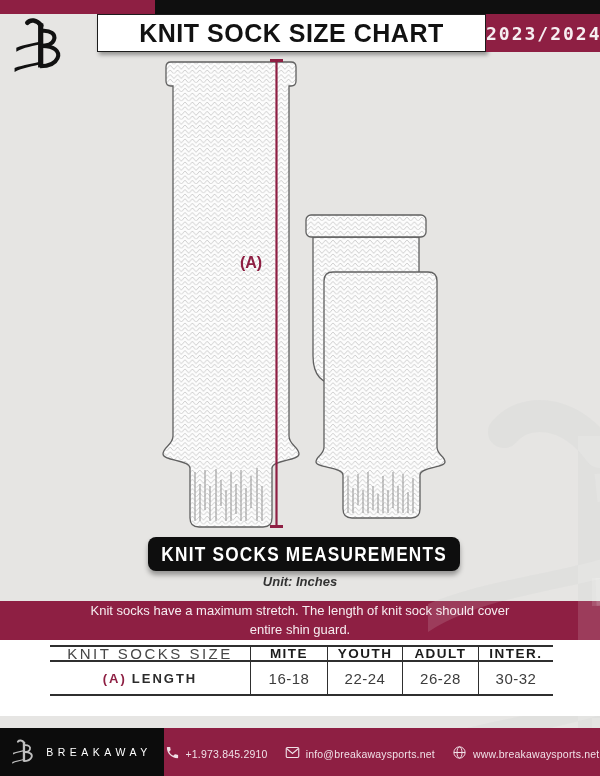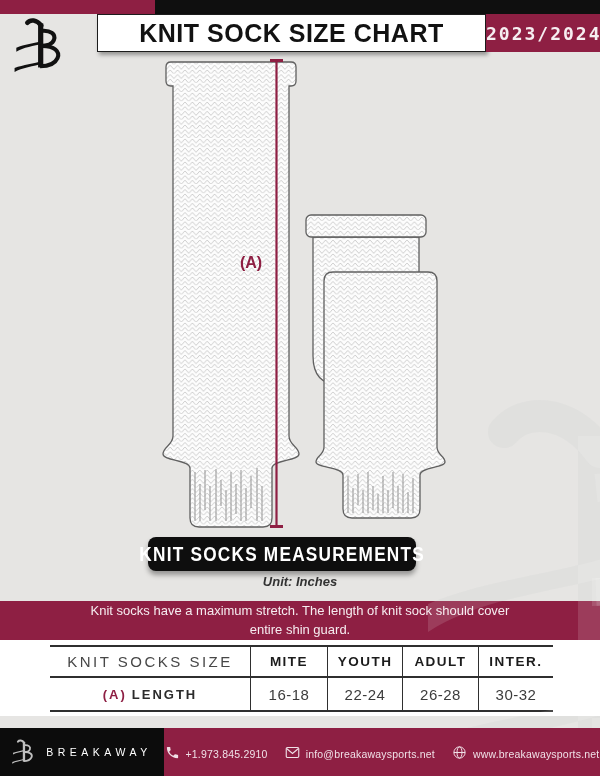--- a/index.html
+++ b/index.html
@@ -25,40 +25,40 @@
              overflow:hidden;pointer-events:none;}
   .wm-base-wrap{z-index:1;} .wm-glow-wrap{z-index:8;}
   .wm-base{position:absolute;left:412px;top:392px;width:400px;height:400px;color:#DCDCDA;}
   .wm-glow{position:absolute;left:412px;top:392px;width:400px;height:400px;color:rgba(255,255,255,.13);}
 
   
   .sockart{position:absolute;left:0;top:0;width:600px;height:600px;z-index:2;pointer-events:none;}
   .dim-label{position:absolute;left:228px;top:254px;width:46px;text-align:center;z-index:3;
              color:#8E1F43;font-weight:bold;font-size:16px;}
 
-  .pill{position:absolute;left:148px;top:537px;width:268px;height:34px;background:#0E0E0E;
+  .pill{position:absolute;left:148px;top:537px;width:312px;height:34px;background:#0E0E0E;
         border-radius:8px;display:flex;align-items:center;justify-content:center;z-index:3;
         box-shadow:0 4px 5px rgba(0,0,0,.35);}
   .pill span{display:inline-block;transform:scaleX(.82);font-weight:bold;font-size:21px;
              letter-spacing:1.5px;color:#fff;white-space:nowrap;}
   .unit{position:absolute;left:0;top:574px;width:600px;text-align:center;z-index:3;
         font-style:italic;font-weight:bold;font-size:13px;color:#333;}
 
   .notice-banner{position:absolute;left:0;top:601px;width:600px;height:39px;background:#8E1F43;
         display:flex;align-items:center;justify-content:center;z-index:3;}
   .notice-banner p{margin:0;max-width:450px;text-align:center;font-size:13px;line-height:1.45;
         color:#F6ECF0;}
 
   
   .white-strip{position:absolute;left:0;top:640px;width:600px;height:76px;background:#fff;z-index:3;}
   .size-table{position:absolute;left:50px;top:645px;width:503px;z-index:4;display:grid;
         grid-template-columns:200px 77px 75px 76px 75px;
         border-top:2px solid #2f2f2f;border-bottom:2px solid #2f2f2f;}
   .size-table .cell{display:flex;align-items:center;justify-content:center;box-sizing:border-box;}
-  .size-table .hrow{height:31px;border-bottom:2px solid #2f2f2f;}
+  .size-table .hrow{height:15px;border-bottom:2px solid #2f2f2f;}
   .size-table .drow{height:32px;}
   .size-table .vline{border-left:1.5px solid #2f2f2f;}
   .th-main{font-size:15px;letter-spacing:2.5px;color:#474747;}
   .th-col{font-weight:bold;font-size:13.5px;letter-spacing:1.5px;color:#1c1c1c;}
   .td-label{font-size:13px;letter-spacing:2px;color:#2b2b2b;font-weight:bold;}
   .td-label .akey{color:#8E1F43;font-weight:bold;margin-right:5px;}
   .td-val{font-size:15px;color:#3c3c3c;letter-spacing:.5px;}
 
   
   .footer{position:absolute;left:0;top:728px;width:600px;height:48px;z-index:9;}

